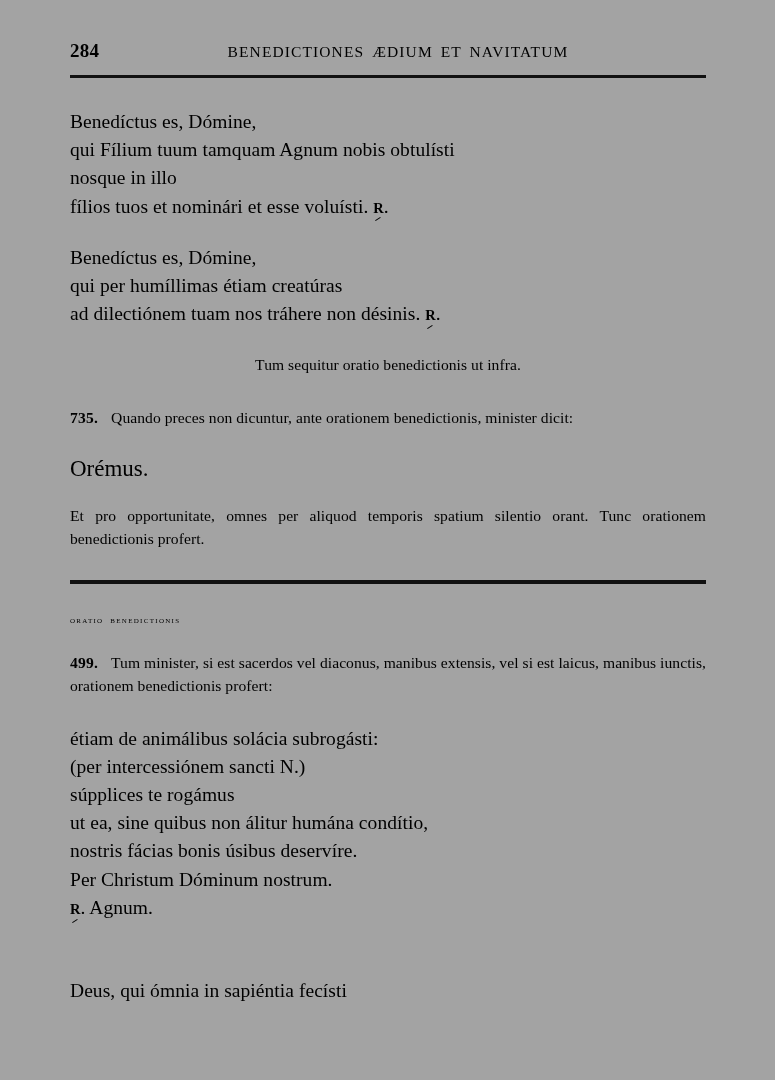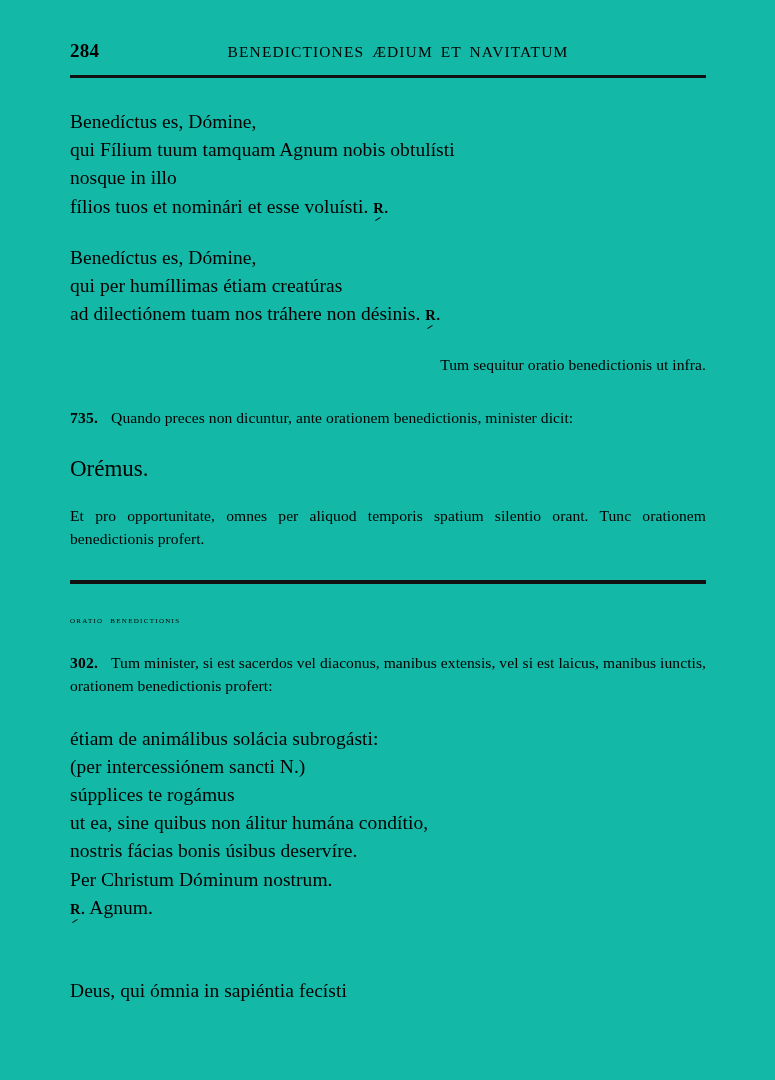--- a/index.html
+++ b/index.html
@@ -15,21 +15,21 @@
     color: #000000;
     overflow: hidden;
   }
 
   .page {
     position: absolute;
     left: 0;
     top: 0;
     width: 775px;
     height: 1080px;
-    background: #14b8a6;
+    background: #a3a3a3;
   }
 
   .content {
     position: absolute;
     left: 70px;
     top: 0;
     width: 636px;
   }
 
   
@@ -82,21 +82,21 @@
     white-space: nowrap;
   }
 
   .rubric {
     font-size: 15.6px;
     line-height: 23px;
     text-align: justify;
     letter-spacing: 0.05px;
   }
   .rubric.nojust {
-    text-align: right;
+    text-align: center;
   }
 
   .num {
     font-weight: bold;
     letter-spacing: 0.2px;
   }
   .num-gap {
     display: inline-block;
     width: 13px;
   }
@@ -190,21 +190,21 @@
     <div class="rubric">Et pro opportunitate, omnes per aliquod temporis spatium silentio orant. Tunc orationem benedictionis profert.</div>
 
     <div class="rule rule-section"></div>
 
     <div class="sp-30"></div>
 
     <div class="section-head">Oratio benedictionis</div>
 
     <div class="sp-26"></div>
 
-    <div class="rubric"><span class="num">302.</span><span class="num-gap"></span><span>Tum minister, si est sacerdos vel diaconus, manibus extensis, vel si est laicus, manibus iunctis, orationem benedictionis profert:</span></div>
+    <div class="rubric"><span class="num">499.</span><span class="num-gap"></span><span>Tum minister, si est sacerdos vel diaconus, manibus extensis, vel si est laicus, manibus iunctis, orationem benedictionis profert:</span></div>
 
     <div class="sp-28"></div>
 
     <div class="verse">
       <div class="line">étiam de animálibus solácia subrogásti:</div>
       <div class="line">(per intercessiónem sancti N.)</div>
       <div class="line">súpplices te rogámus</div>
       <div class="line">ut ea, sine quibus non álitur humána condítio,</div>
       <div class="line">nostris fácias bonis úsibus deservíre.</div>
       <div class="line">Per Christum Dóminum nostrum.</div>

